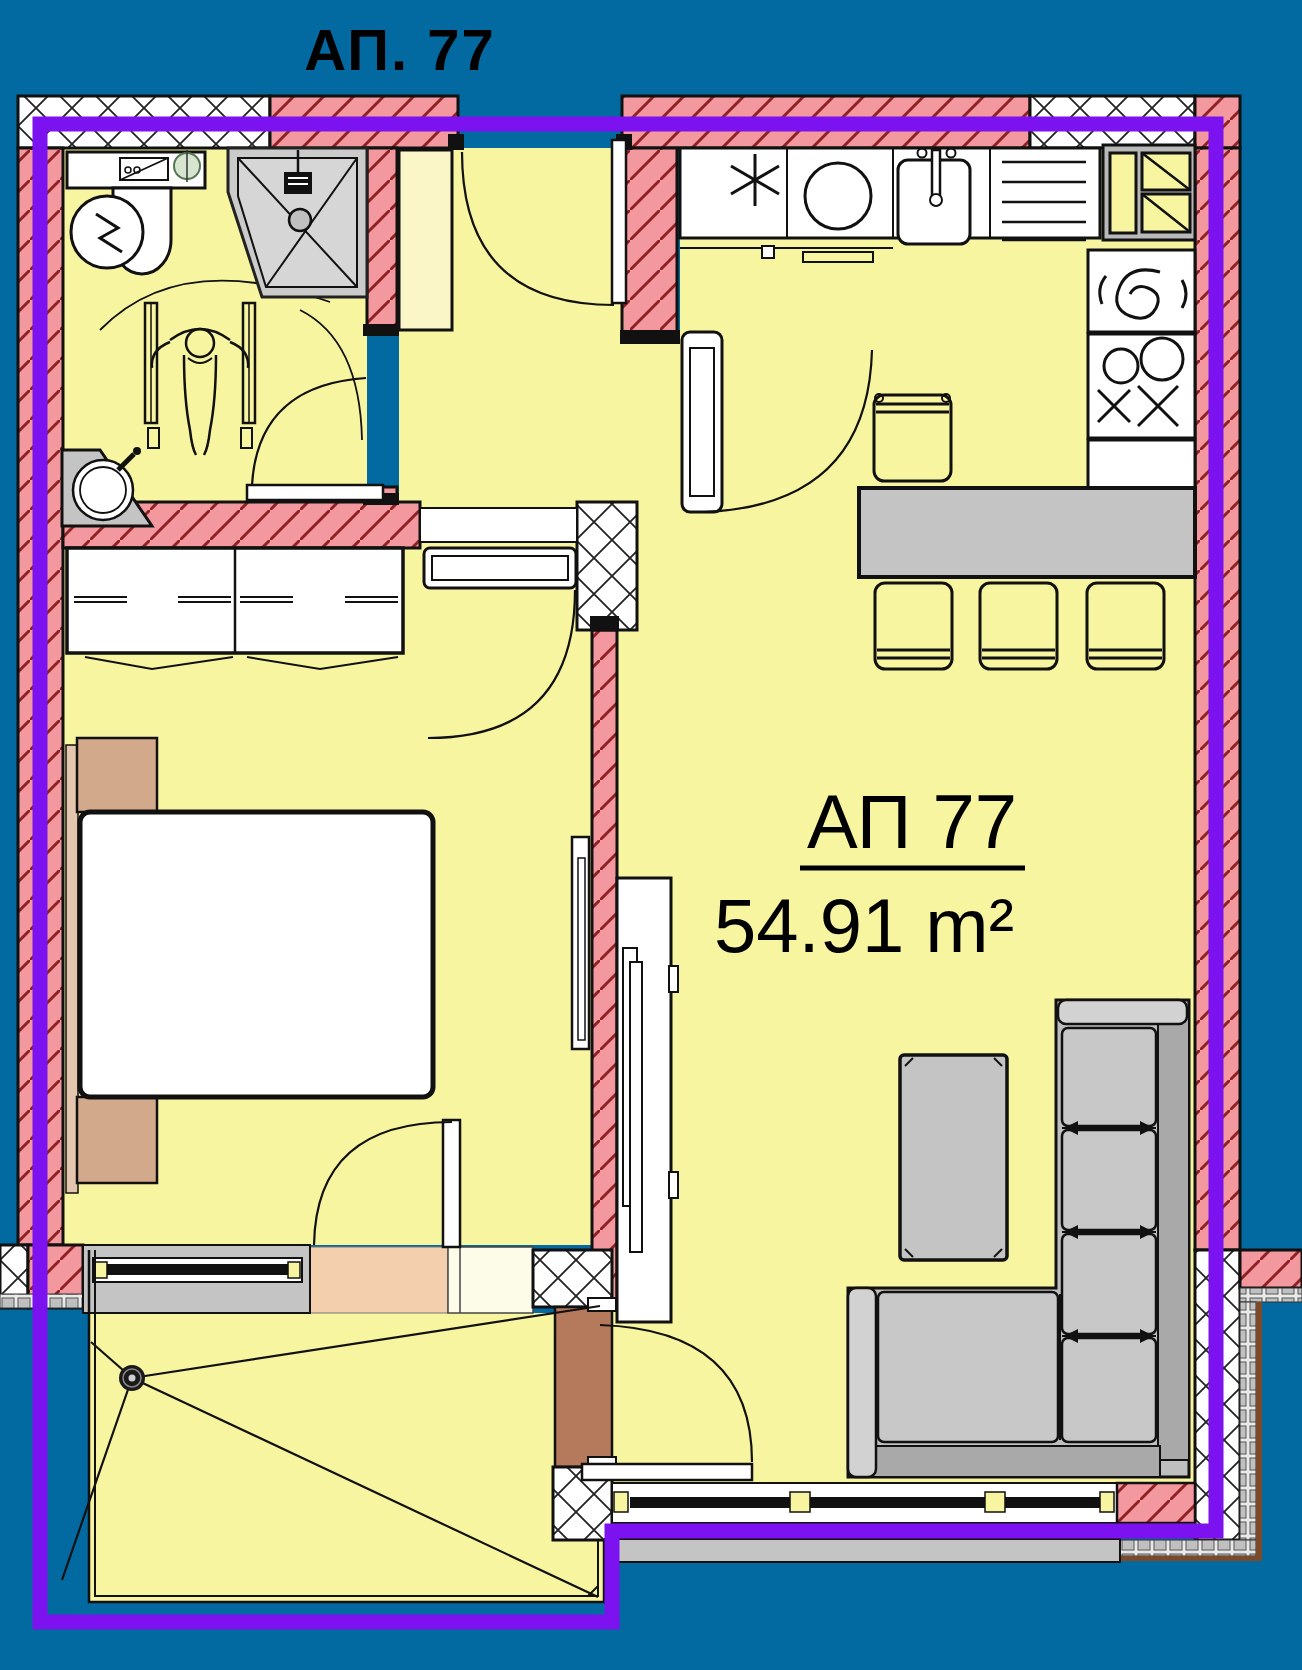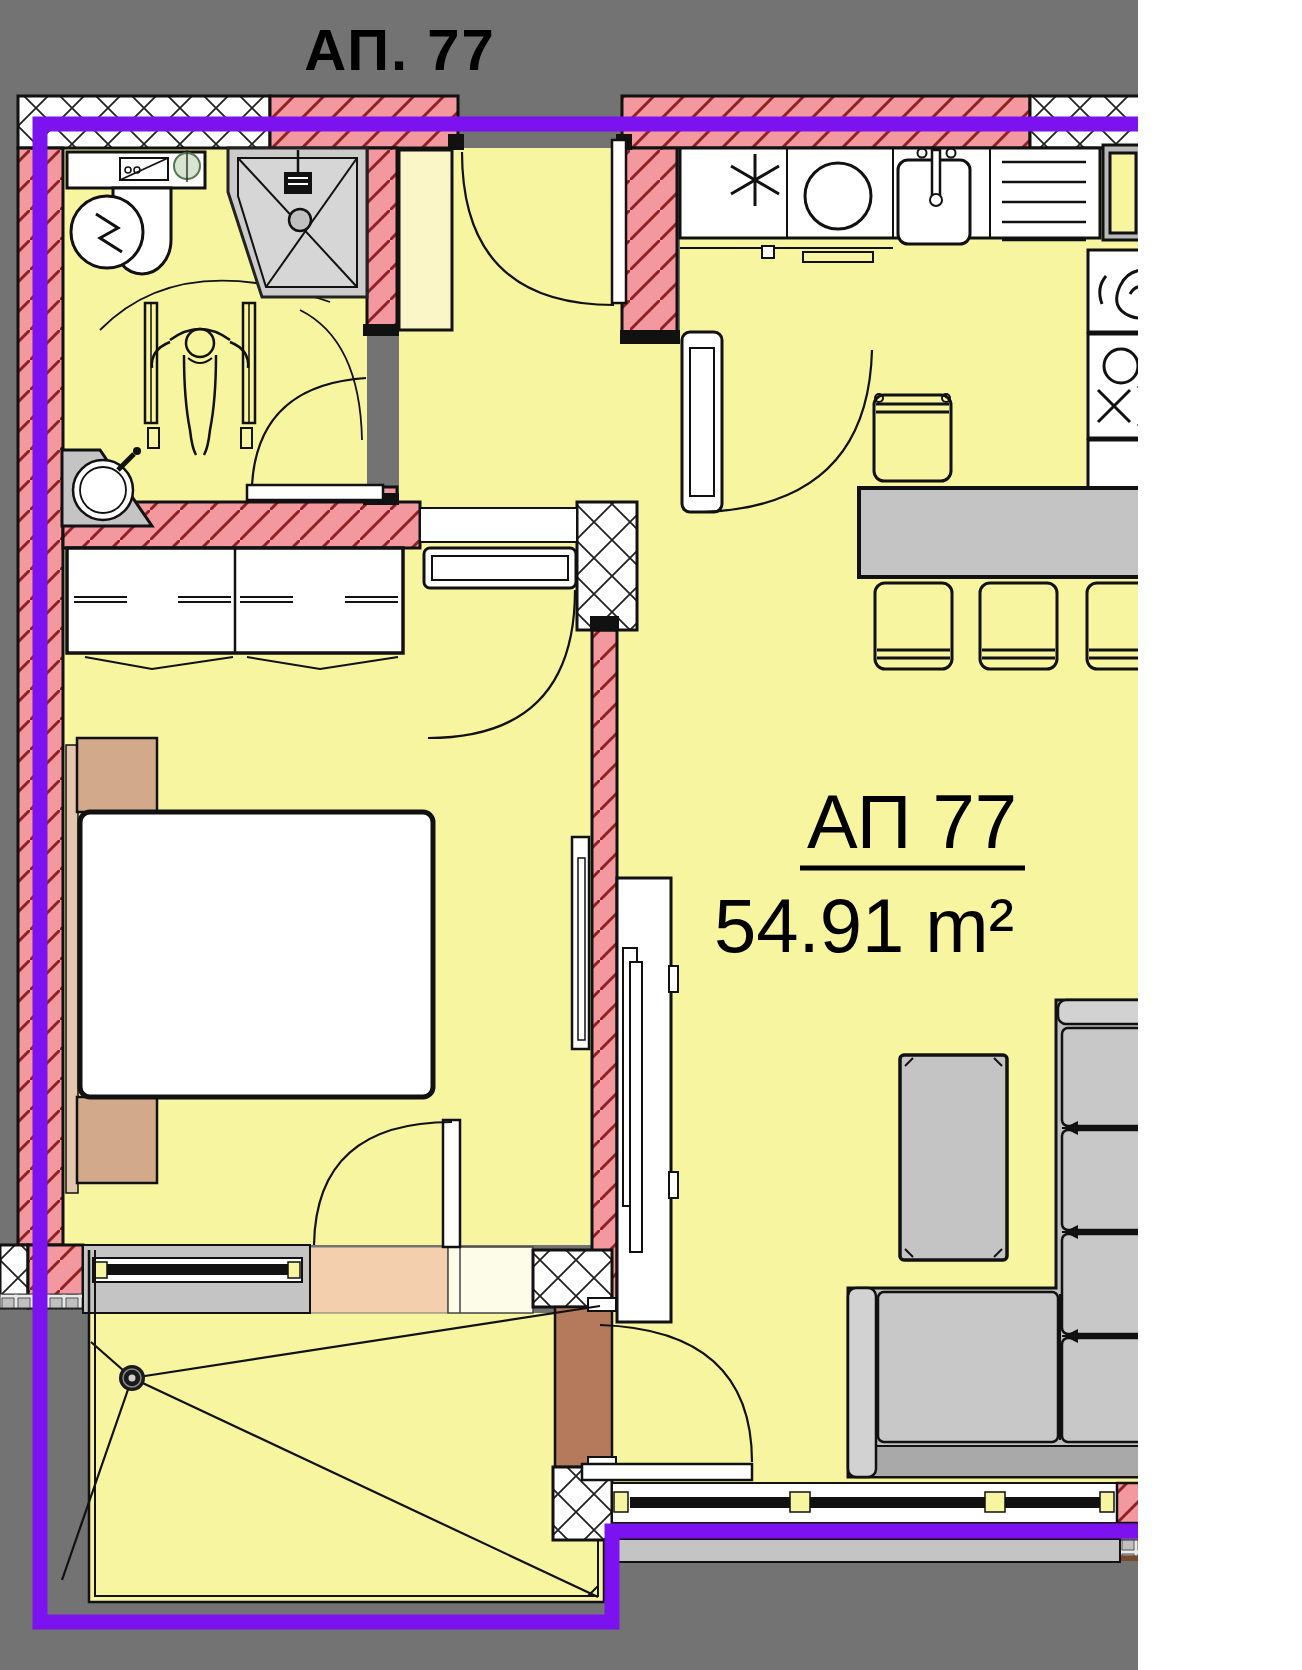--- a/index.html
+++ b/index.html
@@ -1,16 +1,16 @@
 <!DOCTYPE html>
 <html><head>
 <meta charset="utf-8">
 <style>
   html,body{margin:0;padding:0;background:#ffffff;}
-  .stage{position:relative;width:1138px;height:1670px;background:#737373;overflow:hidden;
+  .stage{position:relative;width:1302px;height:1670px;background:#0369a1;overflow:hidden;
          font-family:"Liberation Sans","DejaVu Sans",sans-serif;}
   svg{display:block}
   text{font-family:"Liberation Sans","DejaVu Sans",sans-serif;fill:#000;}
   .title-t{font-weight:700;font-size:58px;letter-spacing:2px;}
   .label-t{font-weight:400;font-size:76px;}
 </style>
 </head>
 <body>
 
 <div class="stage">

